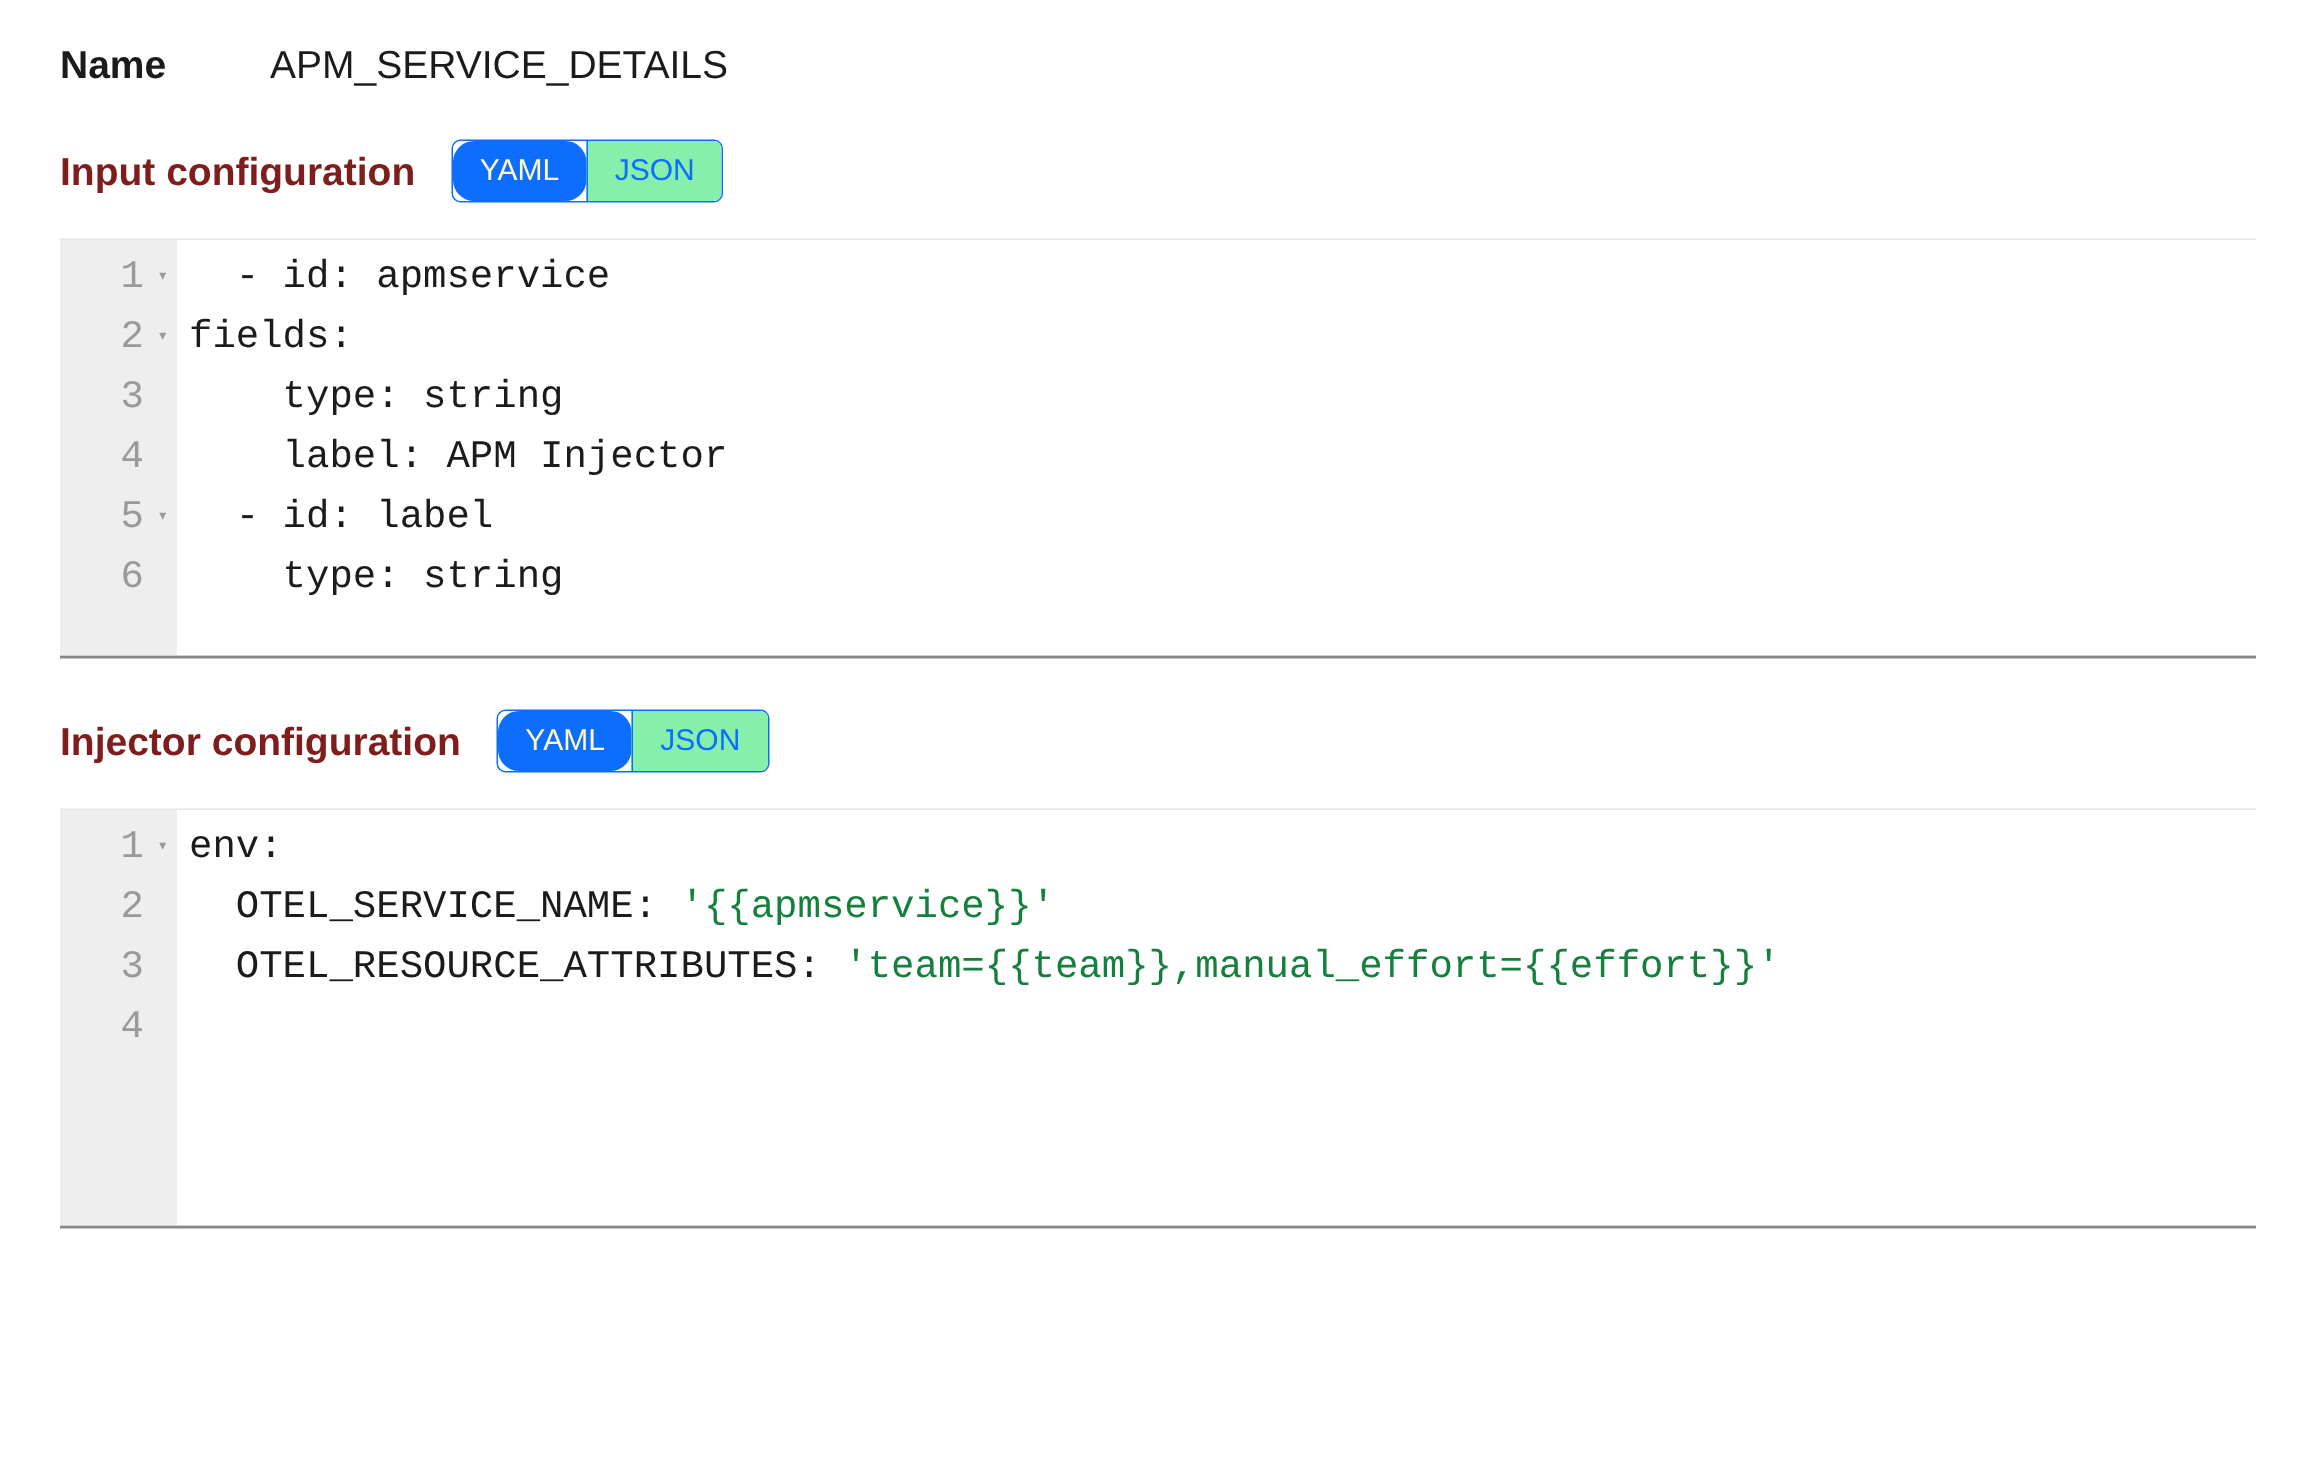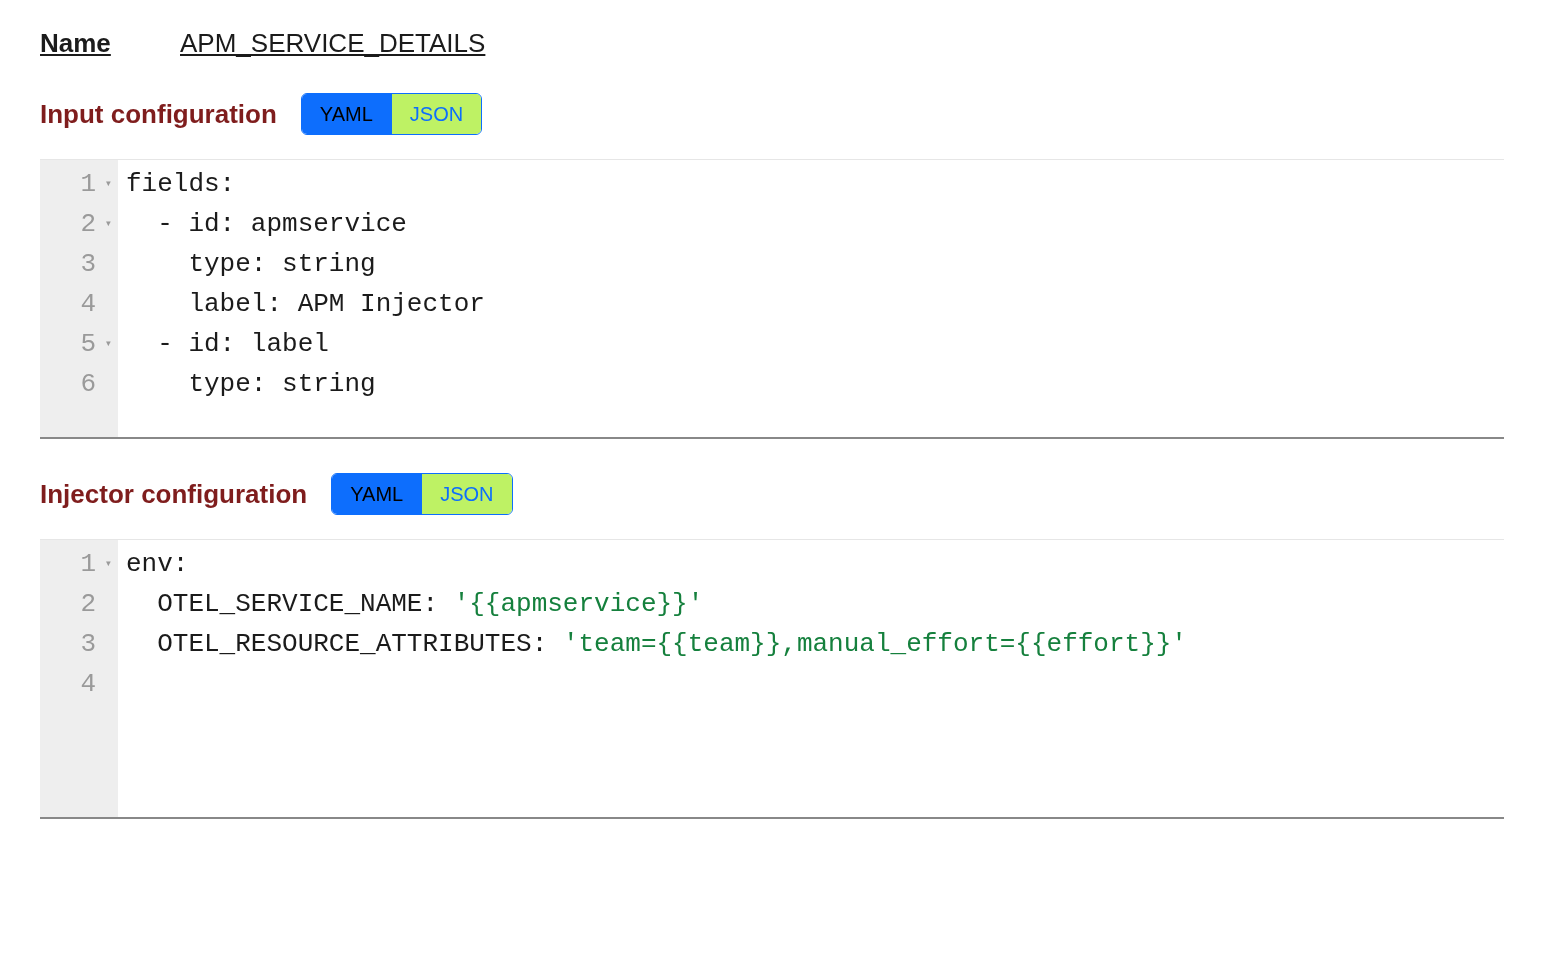--- a/index.html
+++ b/index.html
@@ -11,21 +11,20 @@
     color: #1b1b1b;
   }
   .page {
     padding: 28px 40px;
     width: 1544px;
   }
   .row {
     display: flex;
     align-items: flex-end;
     margin-bottom: 26px;
-    text-decoration: underline;
   }
   .field-label {
     font-weight: 700;
     font-size: 26px;
     min-width: 140px;
     color: #1b1b1b;
   }
   .field-value {
     font-size: 26px;
     color: #1b1b1b;
@@ -46,31 +45,32 @@
     display: inline-flex;
     border: 1.5px solid #0d6efd;
     border-radius: 6px;
     overflow: hidden;
     height: 42px;
     align-items: stretch;
   }
   .toggle-btn {
     padding: 0 18px;
     font-size: 20px;
-    background: #bef264;
+    background: #86efac;
     color: #0d6efd;
     border: none;
     cursor: pointer;
     display: flex;
     align-items: center;
     font-family: inherit;
   }
   .toggle-btn.active {
     background: #0d6efd;
-    color: #000000;
+    color: #fef9c3;
+    border-radius: 14px;
   }
   .toggle-btn + .toggle-btn {
     border-left: 1.5px solid #0d6efd;
   }
 
   .editor {
     margin-top: 24px;
     border-top: 1px solid #e6e6e6;
     border-bottom: 2px solid #888;
     display: flex;
@@ -153,21 +153,21 @@
         </div>
         <div class="gline">
           <span>5</span>
           <span class="fold">▾</span>
         </div>
         <div class="gline">
           <span>6</span>
           <span class="fold"></span>
         </div>
       </div>
-    <div class="code" id="input-code"><div class="cline">fields:</div><div class="cline">  - id: apmservice</div><div class="cline">    type: string</div><div class="cline">    label: APM Injector</div><div class="cline">  - id: label</div><div class="cline">    type: string</div></div>
+    <div class="code" id="input-code"><div class="cline">  - id: apmservice</div><div class="cline">fields:</div><div class="cline">    type: string</div><div class="cline">    label: APM Injector</div><div class="cline">  - id: label</div><div class="cline">    type: string</div></div>
   </div>
 
   <div class="section-row">
     <div class="section-label">Injector configuration</div>
     <div class="toggle-group">
       <button class="toggle-btn active">YAML</button>
       <button class="toggle-btn">JSON</button>
     </div>
   </div>
 

